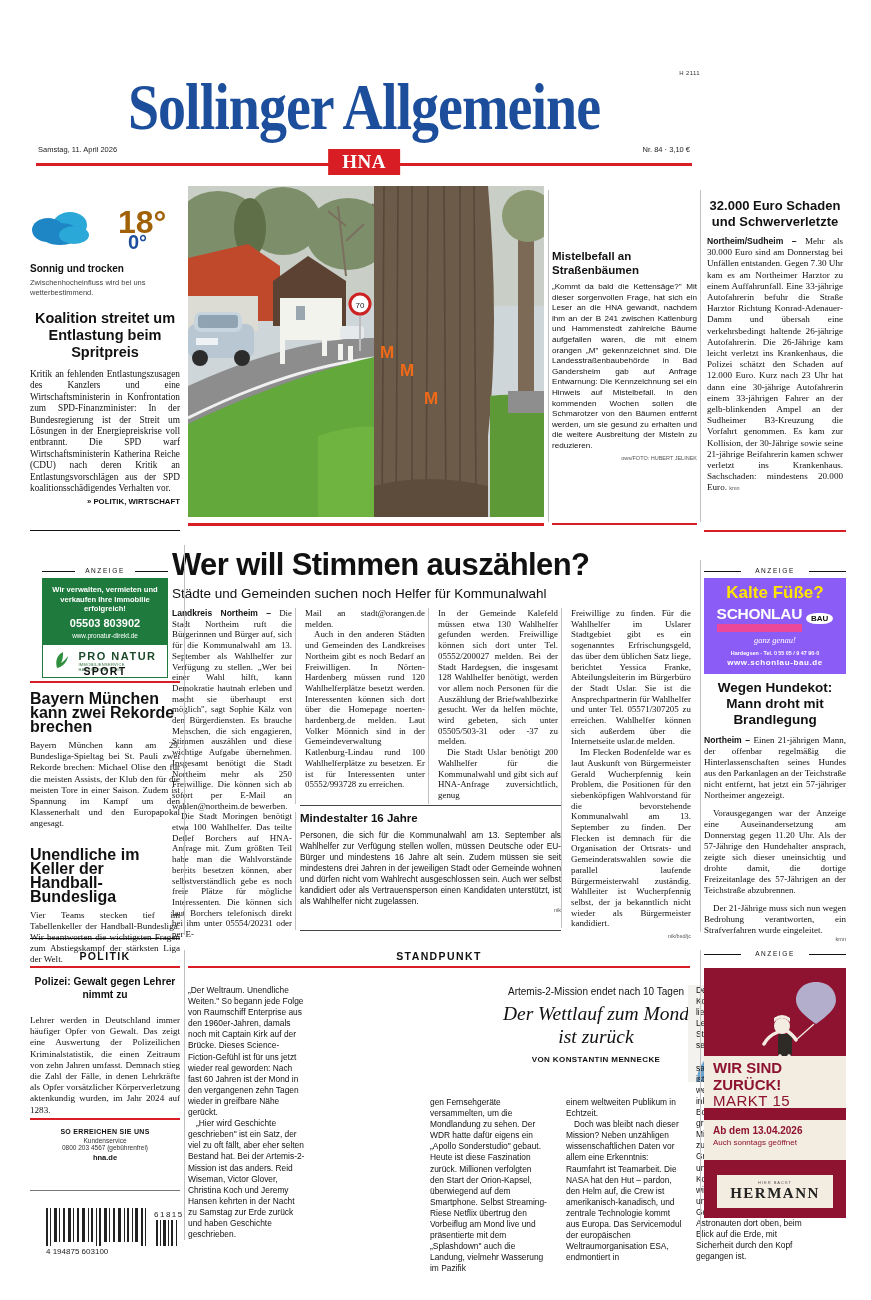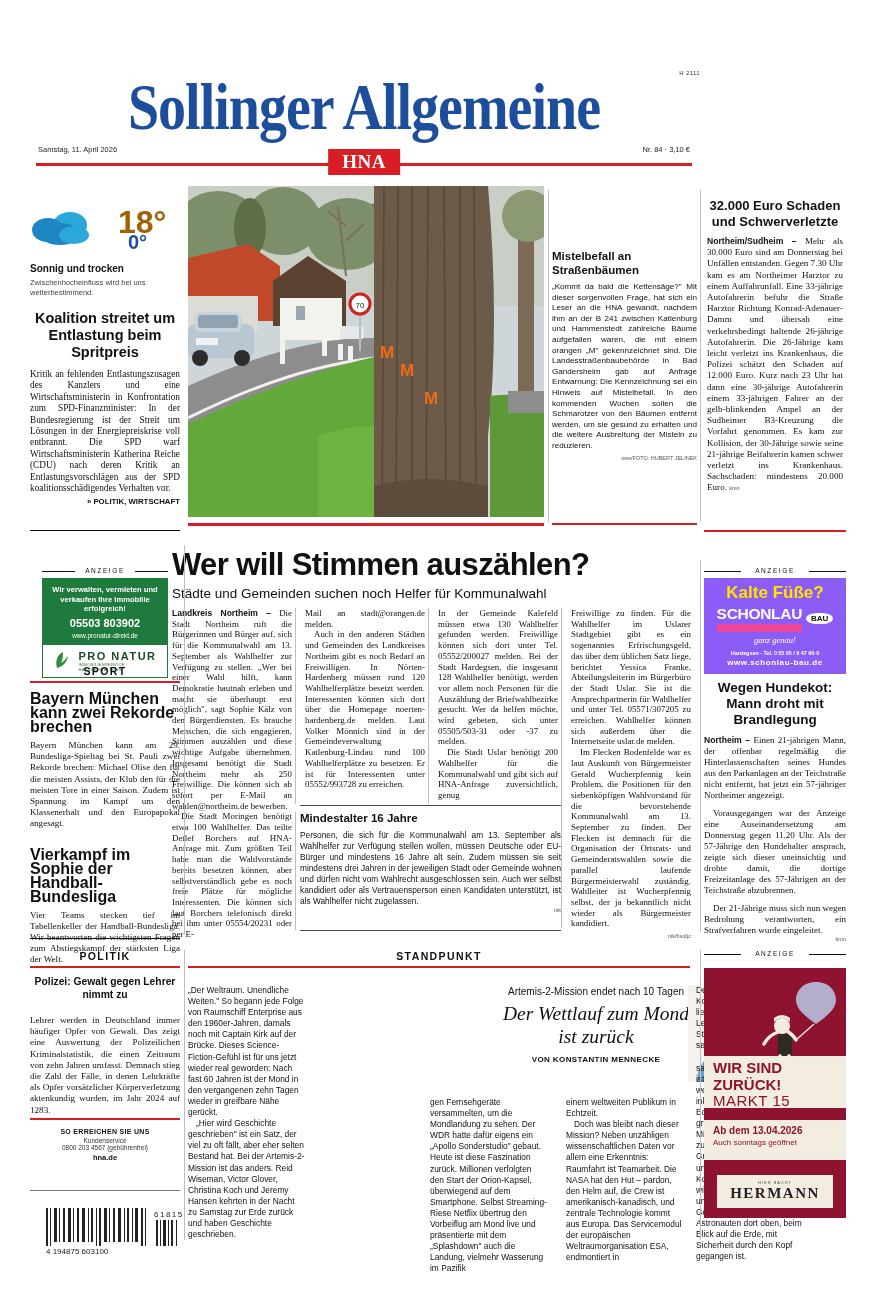--- a/index.html
+++ b/index.html
@@ -302,21 +302,21 @@
         <div class="sub">HAUSVERWALTUNG</div>
       </div>
     </div>
   </div>
 
   <div class="sport">
     <div class="kicker">SPORT</div>
     <div class="rule-red" style="margin-top:4px;"></div>
     <h4>Bayern München kann zwei Rekorde brechen</h4>
     <p class="body-serif">Bayern München kann am 29. Bundesliga-Spieltag bei St. Pauli zwei Rekorde brechen: Michael Olise den für die meisten Assists, der Klub den für die meisten Tore in einer Saison. Zudem ist Spannung im Kampf um den Klassenerhalt und den Europapokal angesagt.</p>
-    <h4 style="margin-top:18px;">Vierkampf im Sophie der Handball-Bundesliga</h4>
+    <h4 style="margin-top:18px;">Unendliche im Keller der Handball-Bundesliga</h4>
     <p class="body-serif">Vier Teams stecken tief im Tabellenkeller der Handball-Bundesliga. Wir beantworten die wichtigsten Fragen zum Abstiegskampf der stärksten Liga der Welt.</p>
   </div>
 
   <div class="main-head">
     <h1>Wer will Stimmen auszählen?</h1>
     <div class="sub">Städte und Gemeinden suchen noch Helfer für Kommunalwahl</div>
   </div>
 
   <div class="main-cols">
     <div class="mc body-serif" style="left:0;">

